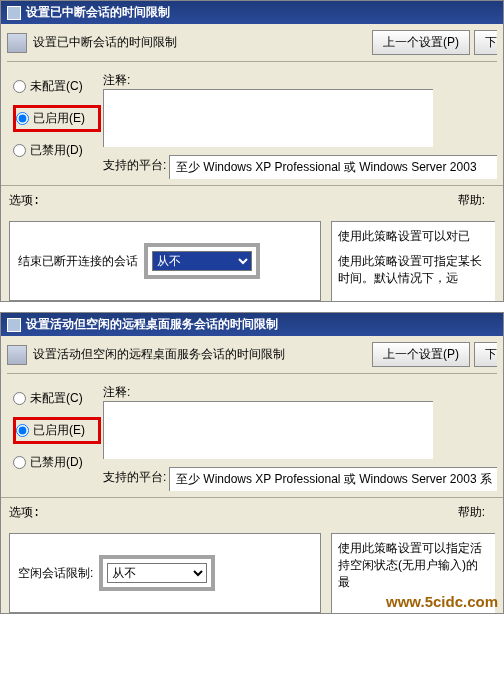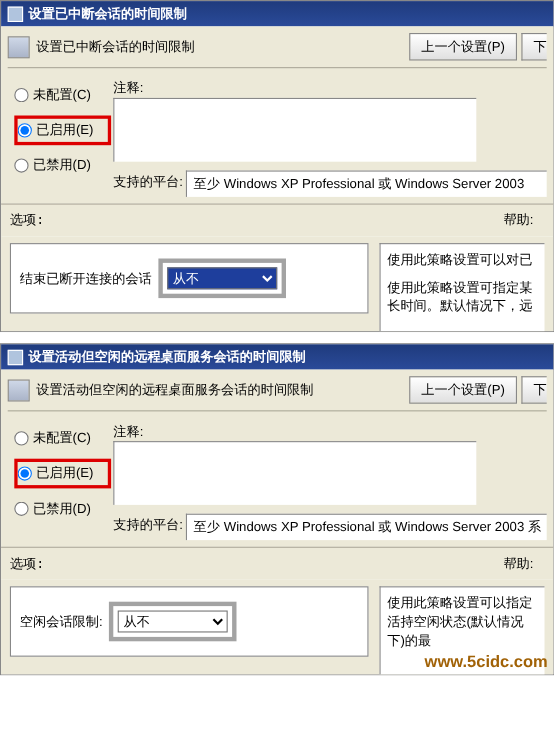--- a/index.html
+++ b/index.html
@@ -129,31 +129,31 @@
     background:#ece9d8;
     display:flex;
     padding: 6px 8px 0 8px;
     gap: 10px;
     align-items: flex-start;
   }
   .left-pane {
     background:#fff;
     border:1px solid #888;
     flex:1;
-    height:64px;
+    height:80px;
     padding:10px 8px;
     display:flex;
     align-items:center;
     gap:6px;
   }
   .right-pane {
     background:#fff;
     border-top:1px solid #888;
     border-left:1px solid #888;
-    width:150px;
+    width:164px;
     height:80px;
     padding:6px;
     font-size:12px;
     line-height:1.4;
     overflow:hidden;
   }
   .select-highlight {
     border:4px solid #a3a3a3;
     padding:4px;
     display:inline-block;
@@ -308,18 +308,18 @@
   <div class="content-band">
     <div class="left-pane">
       <span>空闲会话限制:</span>
       <span class="select-highlight">
         <select class="combo white">
           <option>从不</option>
         </select>
       </span>
     </div>
     <div class="right-pane">
-      <div>使用此策略设置可以指定活持空闲状态(默认情况下)的最</div>
+      <div>使用此策略设置可以指定活持空闲状态(无用户输入)的最</div>
     </div>
   </div>
 </div>
 
 <div class="watermark">www.5cidc.com</div>
 
 </body></html>

